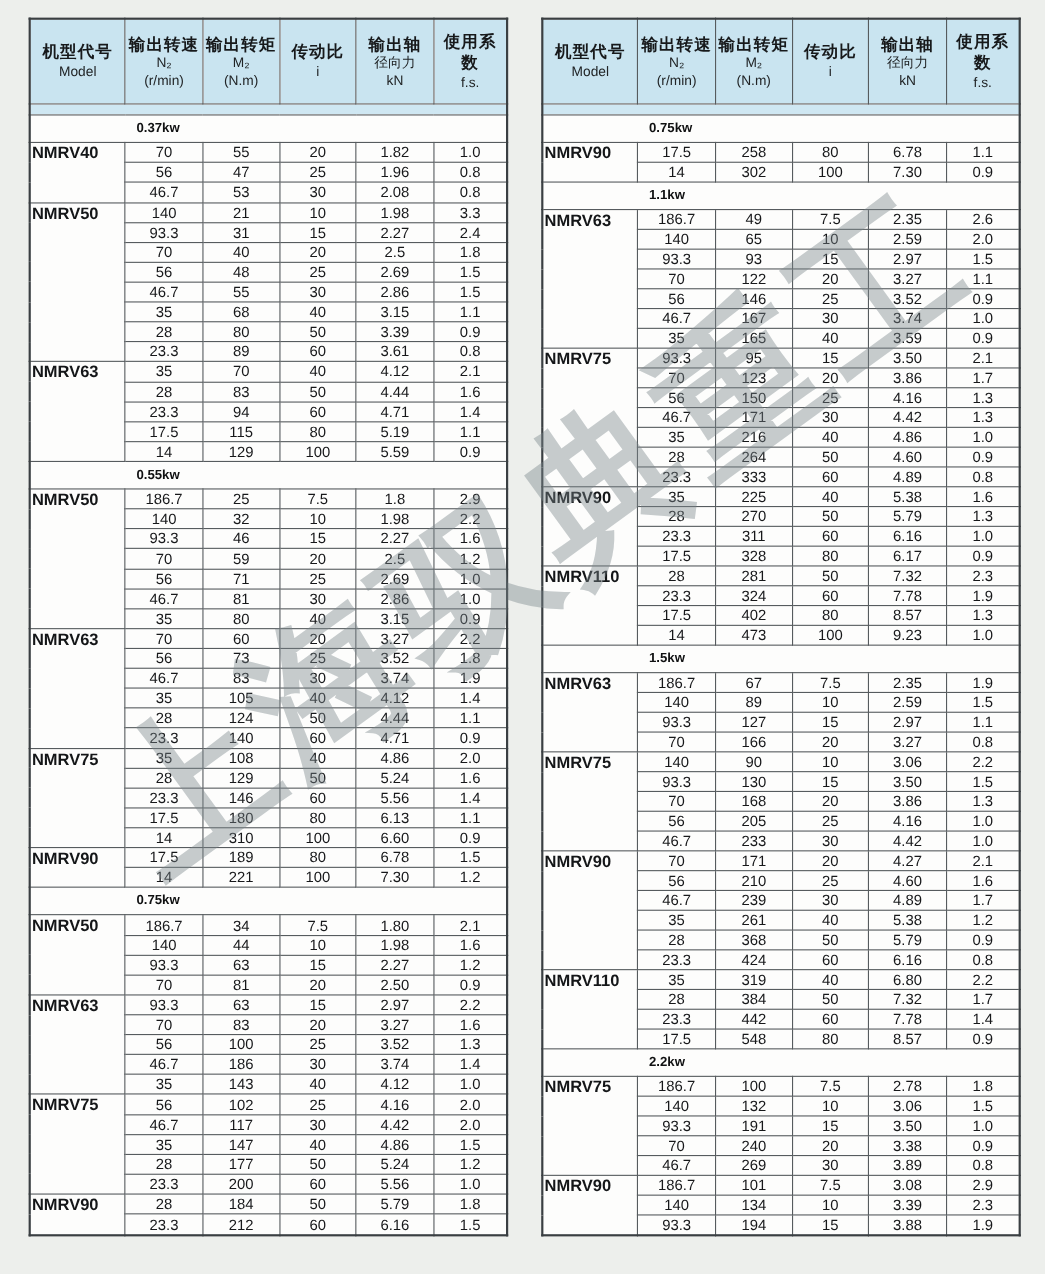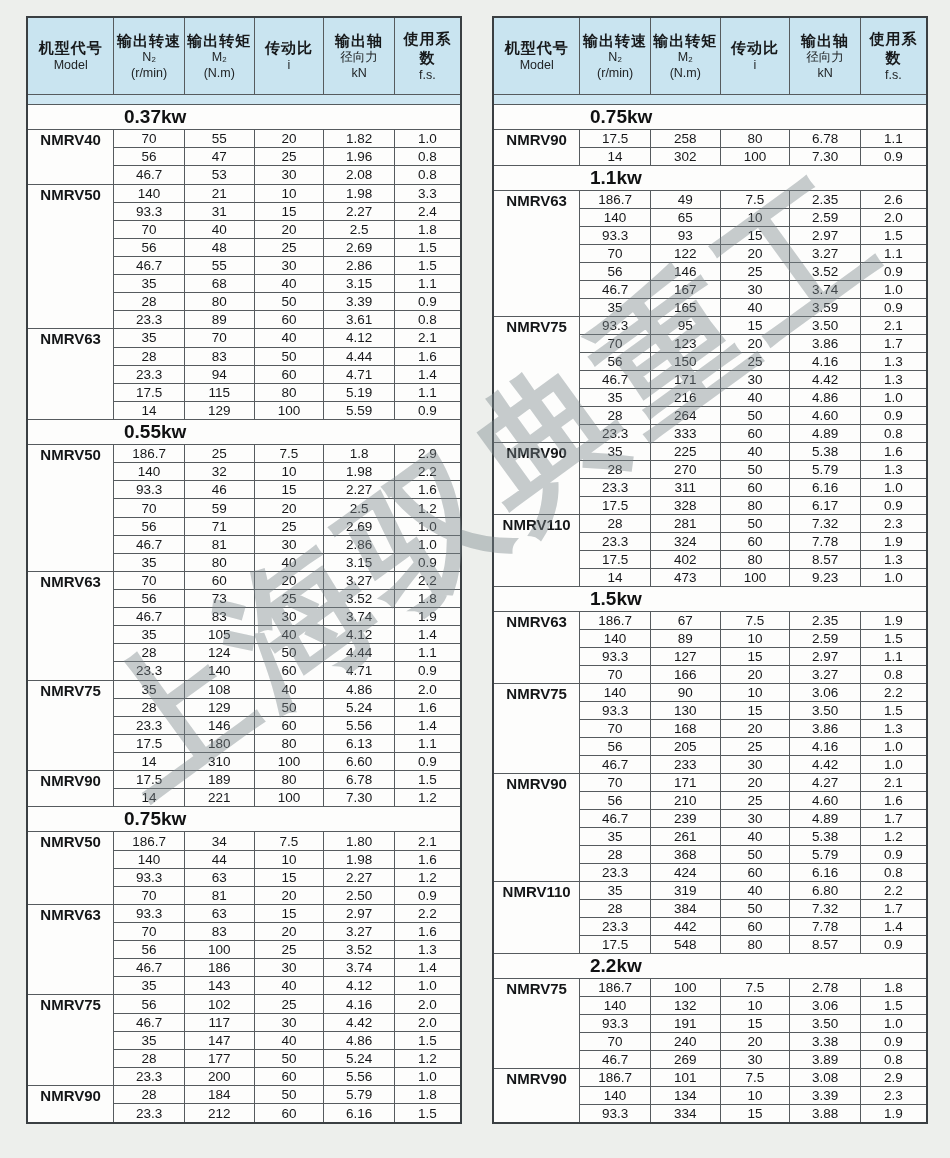--- a/index.html
+++ b/index.html
@@ -14,25 +14,25 @@
   table.spec{
     border-collapse:collapse;table-layout:fixed;width:436px;
     background:#fdfdfc;border:2px solid #3a3f42;
   }
   .spec th,.spec td{border:1px solid #565b5e;overflow:hidden;}
   .spec th{background:#c9e4f0;height:72px;vertical-align:middle;padding:2px 1px;}
   .h-title{font-size:15px;font-weight:bold;color:#17191b;letter-spacing:1px;line-height:1.3;text-align:center;}
   .h-sub{font-size:12.5px;font-weight:normal;color:#212426;line-height:1.25;text-align:center;}
   tr.spacer td{height:9px;background:#cfe7f2;padding:0;}
   tr.section td{
-    background:#fdfdfc;font-weight:bold;font-size:19px;color:#101112;
+    background:#fdfdfc;font-weight:bold;font-size:12px;color:#101112;
     text-align:left;padding:1px 0 2px 96px;height:21px;line-height:21px;
   }
   td.model{
-    font-weight:bold;font-size:15px;text-align:center;vertical-align:top;
+    font-weight:bold;font-size:15px;text-align:left;vertical-align:top;
     padding-top:1px;color:#141618;background:#fdfdfc;line-height:18px;
   }
   td.d{
     height:17px;line-height:17px;text-align:center;font-size:13.5px;
     color:#17181a;background:#fdfdfc;padding:0 1px;
   }
   .watermark{
     position:absolute;left:15px;top:388px;width:950px;
     text-align:center;transform:rotate(-36deg);
     font-size:146px;font-weight:bold;letter-spacing:8px;
@@ -887,21 +887,21 @@
           </tr>
           <tr>
             <td class="d">140</td>
             <td class="d">134</td>
             <td class="d">10</td>
             <td class="d">3.39</td>
             <td class="d">2.3</td>
           </tr>
           <tr>
             <td class="d">93.3</td>
-            <td class="d">334</td>
+            <td class="d">194</td>
             <td class="d">15</td>
             <td class="d">3.88</td>
             <td class="d">1.9</td>
           </tr>
         </tbody>
       </table>
     </div>
   <div class="watermark">上海驭典重工</div>
 </div>
 

